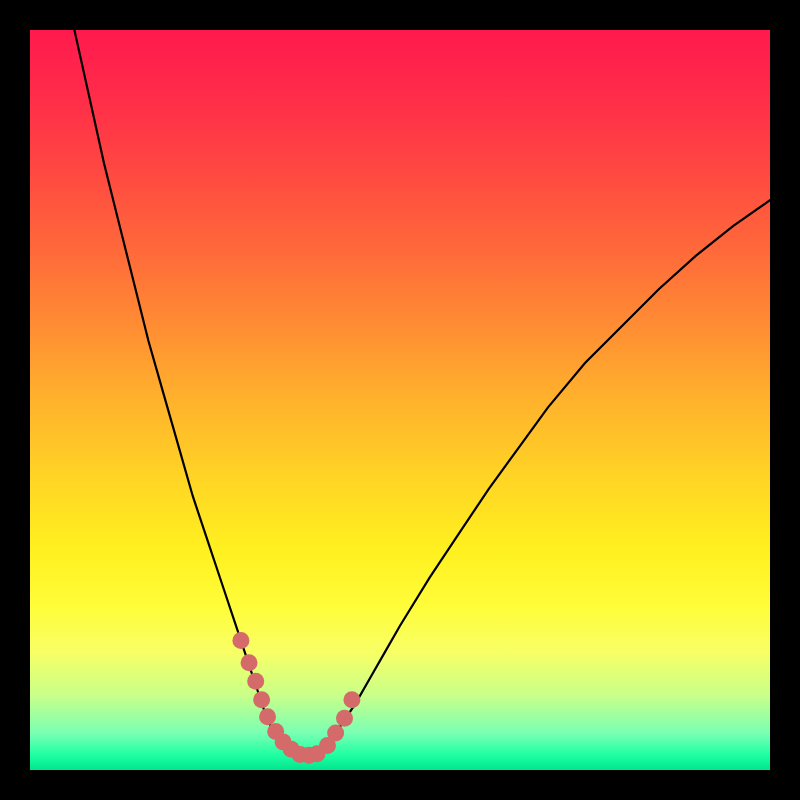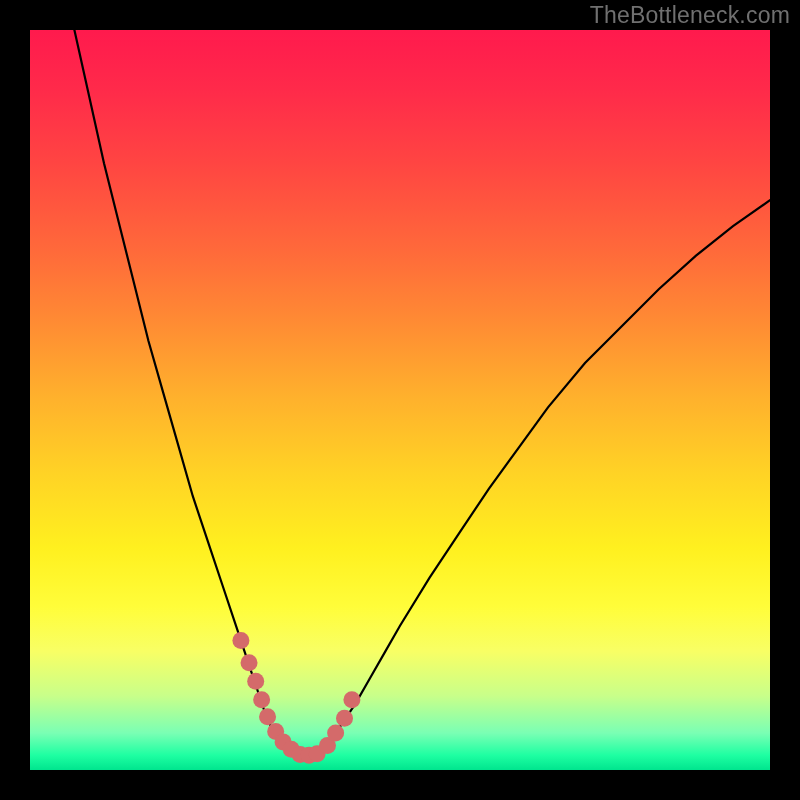--- a/index.html
+++ b/index.html
@@ -81,14 +81,13 @@
         <circle cx="270.10" cy="724.46" r="8.5" fill="#d46a6a"></circle>
         <circle cx="278.98" cy="725.20" r="8.5" fill="#d46a6a"></circle>
         <circle cx="287.12" cy="723.72" r="8.5" fill="#d46a6a"></circle>
         <circle cx="297.48" cy="715.58" r="8.5" fill="#d46a6a"></circle>
         <circle cx="305.62" cy="703.00" r="8.5" fill="#d46a6a"></circle>
         <circle cx="314.50" cy="688.20" r="8.5" fill="#d46a6a"></circle>
         <circle cx="321.90" cy="669.70" r="8.5" fill="#d46a6a"></circle>
       </g>
   </svg>
 
-  <div class="watermark">TheBottleneck.com</div>
 </div>
 
 </body></html>

